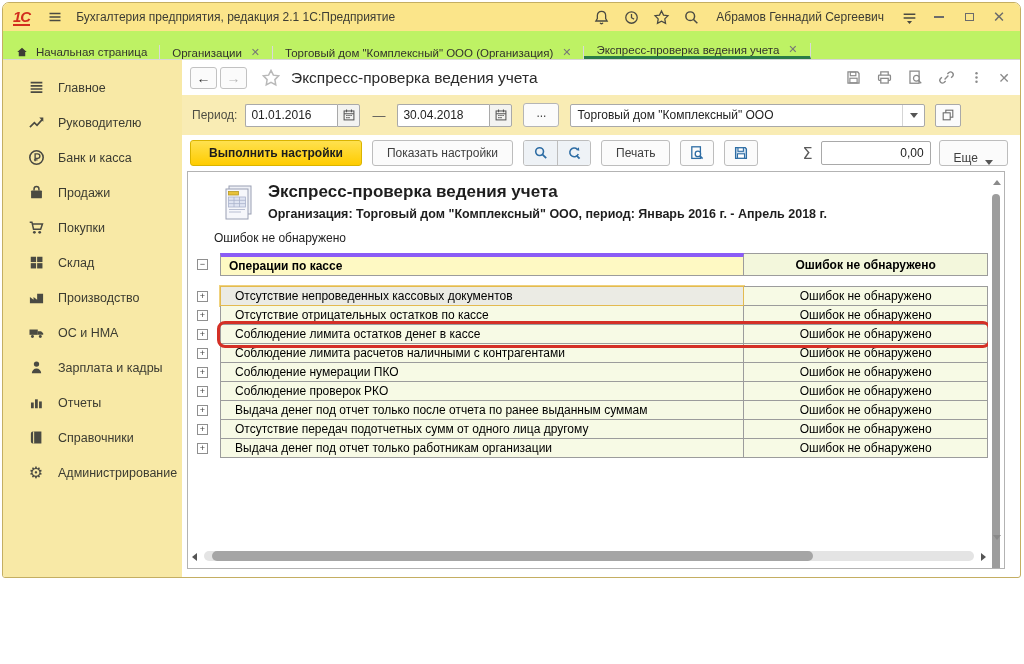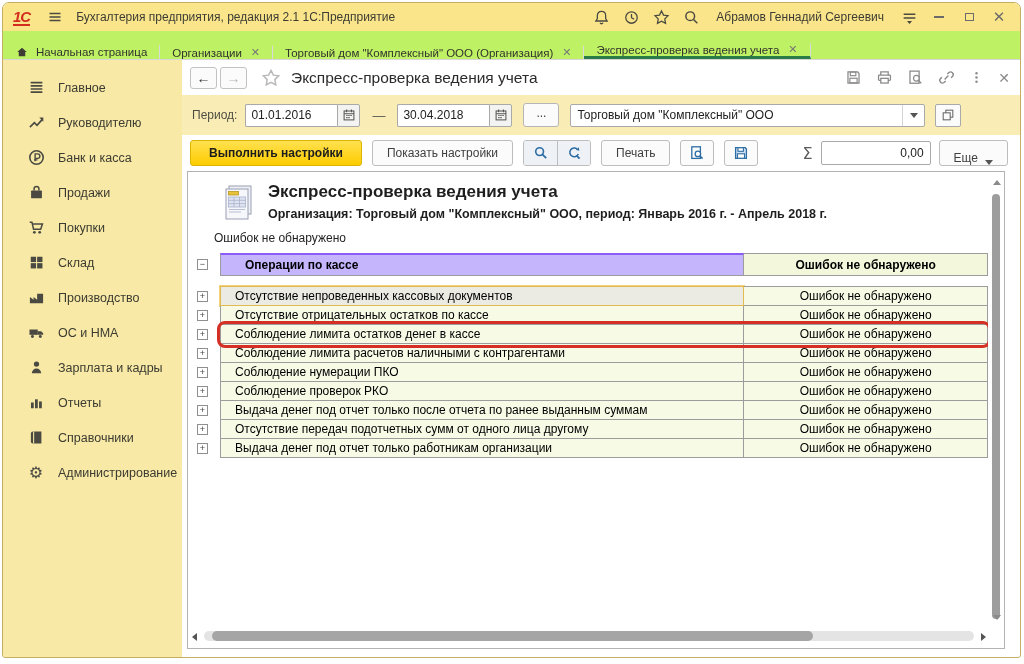--- a/index.html
+++ b/index.html
@@ -1,18 +1,18 @@
 <!DOCTYPE html>
 <html><head>
 <meta charset="utf-8">
 <style>
   * { margin:0; padding:0; box-sizing:border-box; }
   html,body { width:1024px; height:664px; background:#fff; font-family:"Liberation Sans","DejaVu Sans",sans-serif; overflow:hidden; }
   .stage { position:relative; width:1024px; height:664px; background:#fff; }
-  .appwin { position:absolute; left:2px; top:2px; width:1019px; height:656px;
+  .appwin { position:absolute; left:2px; top:2px; width:1019px; height:576px;
             border:1px solid #c4ae62; border-radius:7px 7px 3px 3px; overflow:hidden; background:#fff;
             display:flex; flex-direction:column; }
   
   .titlebar { height:28px; background:#fbe58a; display:flex; align-items:center; padding:0 10px; flex:none; }
   .logo1c { color:#d22d1e; font-weight:bold; font-style:italic; font-size:15px; letter-spacing:-1px; margin-right:14px; border-bottom:2px solid #d22d1e; line-height:15px; }
   .icnbtn { display:inline-flex; align-items:center; justify-content:center; width:22px; height:22px; cursor:default; }
   .wtitle { font-size:12px; color:#3c3c34; margin-left:10px; }
   .tb-right { margin-left:auto; display:flex; align-items:center; gap:8px; }
   .username { font-size:12px; color:#3c3c34; margin:0 6px; }
   .mini { width:10px; height:2px; background:#6b6b6b; display:inline-block; }
@@ -91,21 +91,21 @@
   .repline.first { margin-top:12px; }
   
   .ctable { margin-top:8px; }
   .trow { display:flex; align-items:stretch; }
   .gut { width:24px; flex:none; display:flex; justify-content:flex-start; align-items:center; padding-left:1px; }
   .pmbox { width:11px; height:11px; border:1px solid #8f8f8f; background:#fff; font-size:9px; line-height:9px; text-align:center; color:#444; }
   .c1 { width:527px; background:#f7fae5; border:1px solid #9c9c9c; border-top:none; font-size:12px; color:#000;
         padding:2px 8px 2px 14px; display:flex; align-items:center; min-height:19px; }
   .c2 { width:245px; background:#f7fae5; border:1px solid #9c9c9c; border-top:none; border-left:none; font-size:12px; color:#000;
         display:flex; align-items:center; justify-content:center; text-align:center; min-height:19px; }
-  .hrow .c1 { background:#c4b5fd; font-weight:bold; min-height:23px; border-top:2px solid #8b5cf6; padding-left:24px; }
+  .hrow .c1 { background:#fef9c3; font-weight:bold; min-height:23px; border-top:4px solid #8b5cf6; padding-left:8px; }
   .hrow .c2 { background:#f3f7dc; font-weight:bold; min-height:23px; border-top:1px solid #9c9c9c; }
   .sprow { height:10px; }
   .r-first .c1, .r-first .c2 { border-top:1px solid #9c9c9c; }
   .selcell { background:#ebebe4 !important; outline:1px solid #e3ba50; outline-offset:-1px; box-shadow:0 0 0 1px #f0d27d; }
   .trow.hl { position:relative; }
   .trow.hl::after { content:""; position:absolute; left:21px; right:-3px; top:-4px; bottom:-4px;
                     border:3px solid #d43026; border-radius:8px; pointer-events:none; }
   svg { display:block; }
 </style>
 </head>

